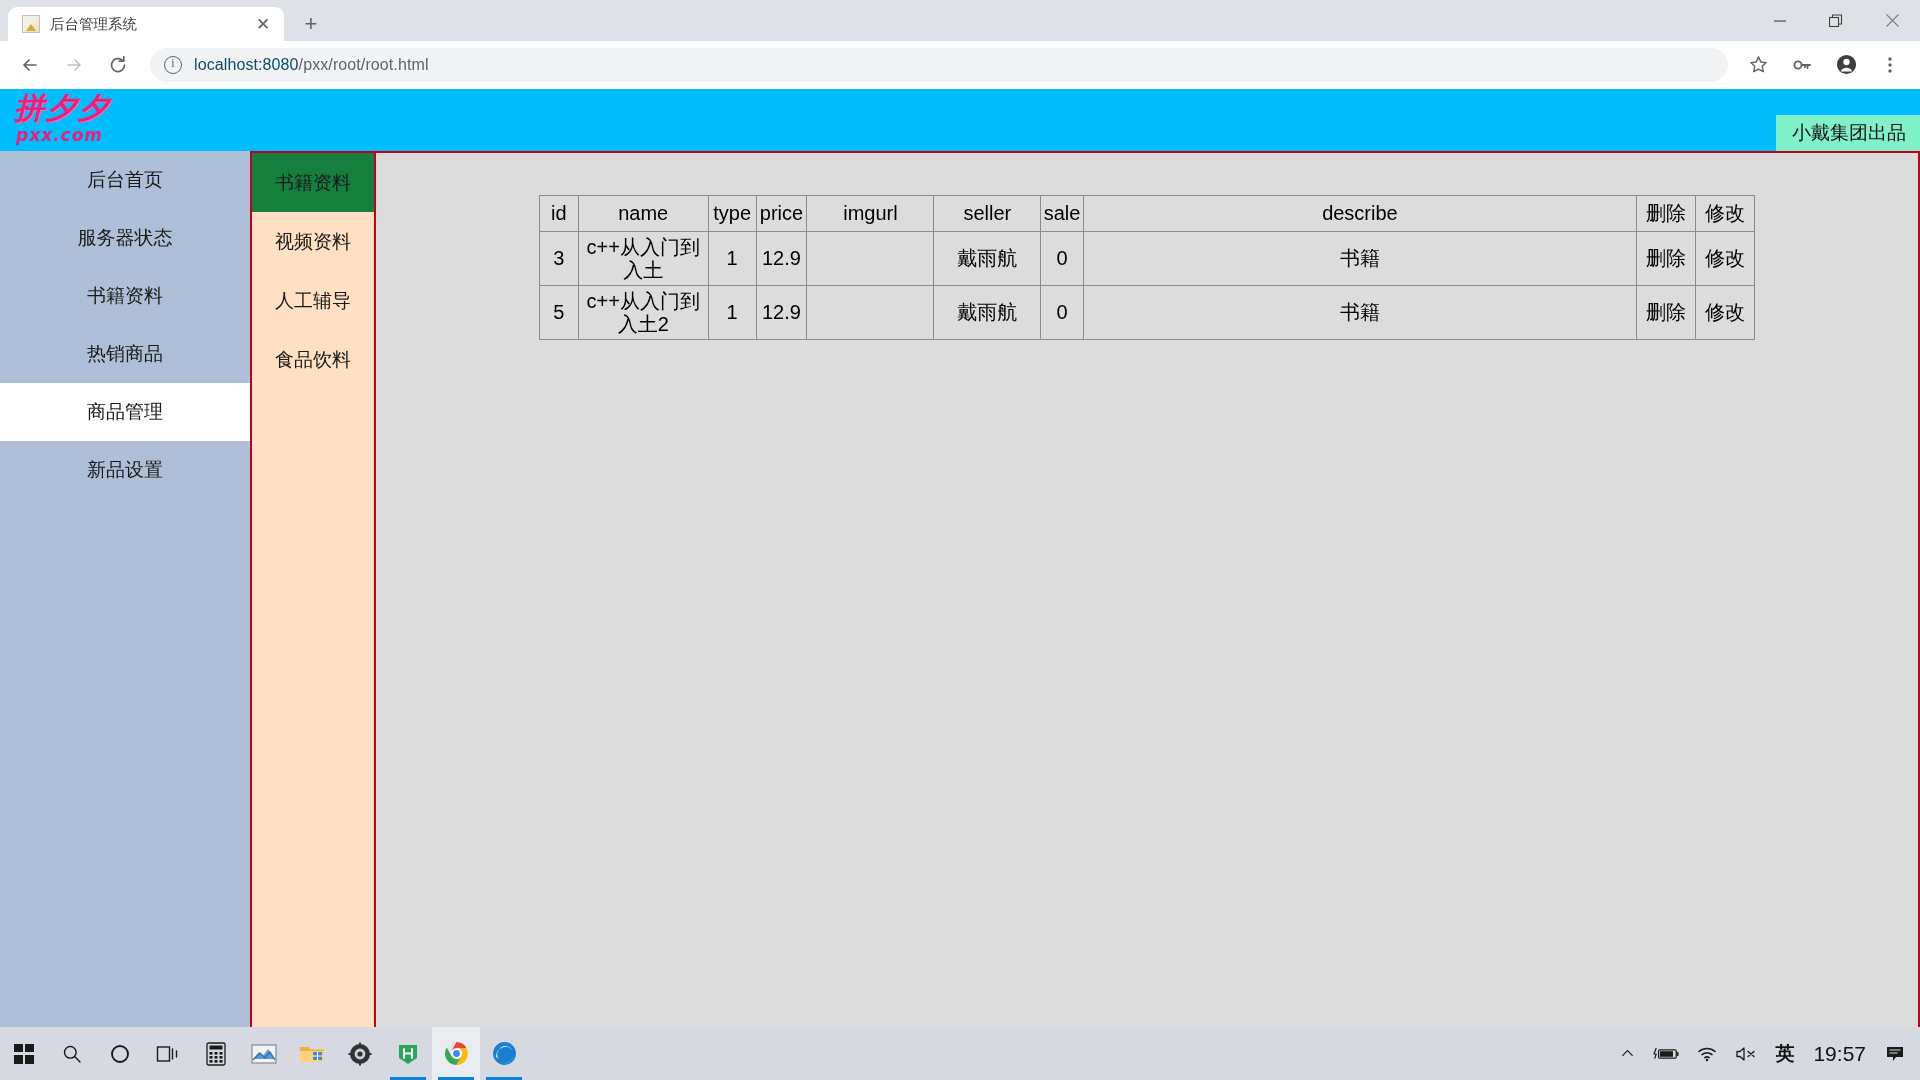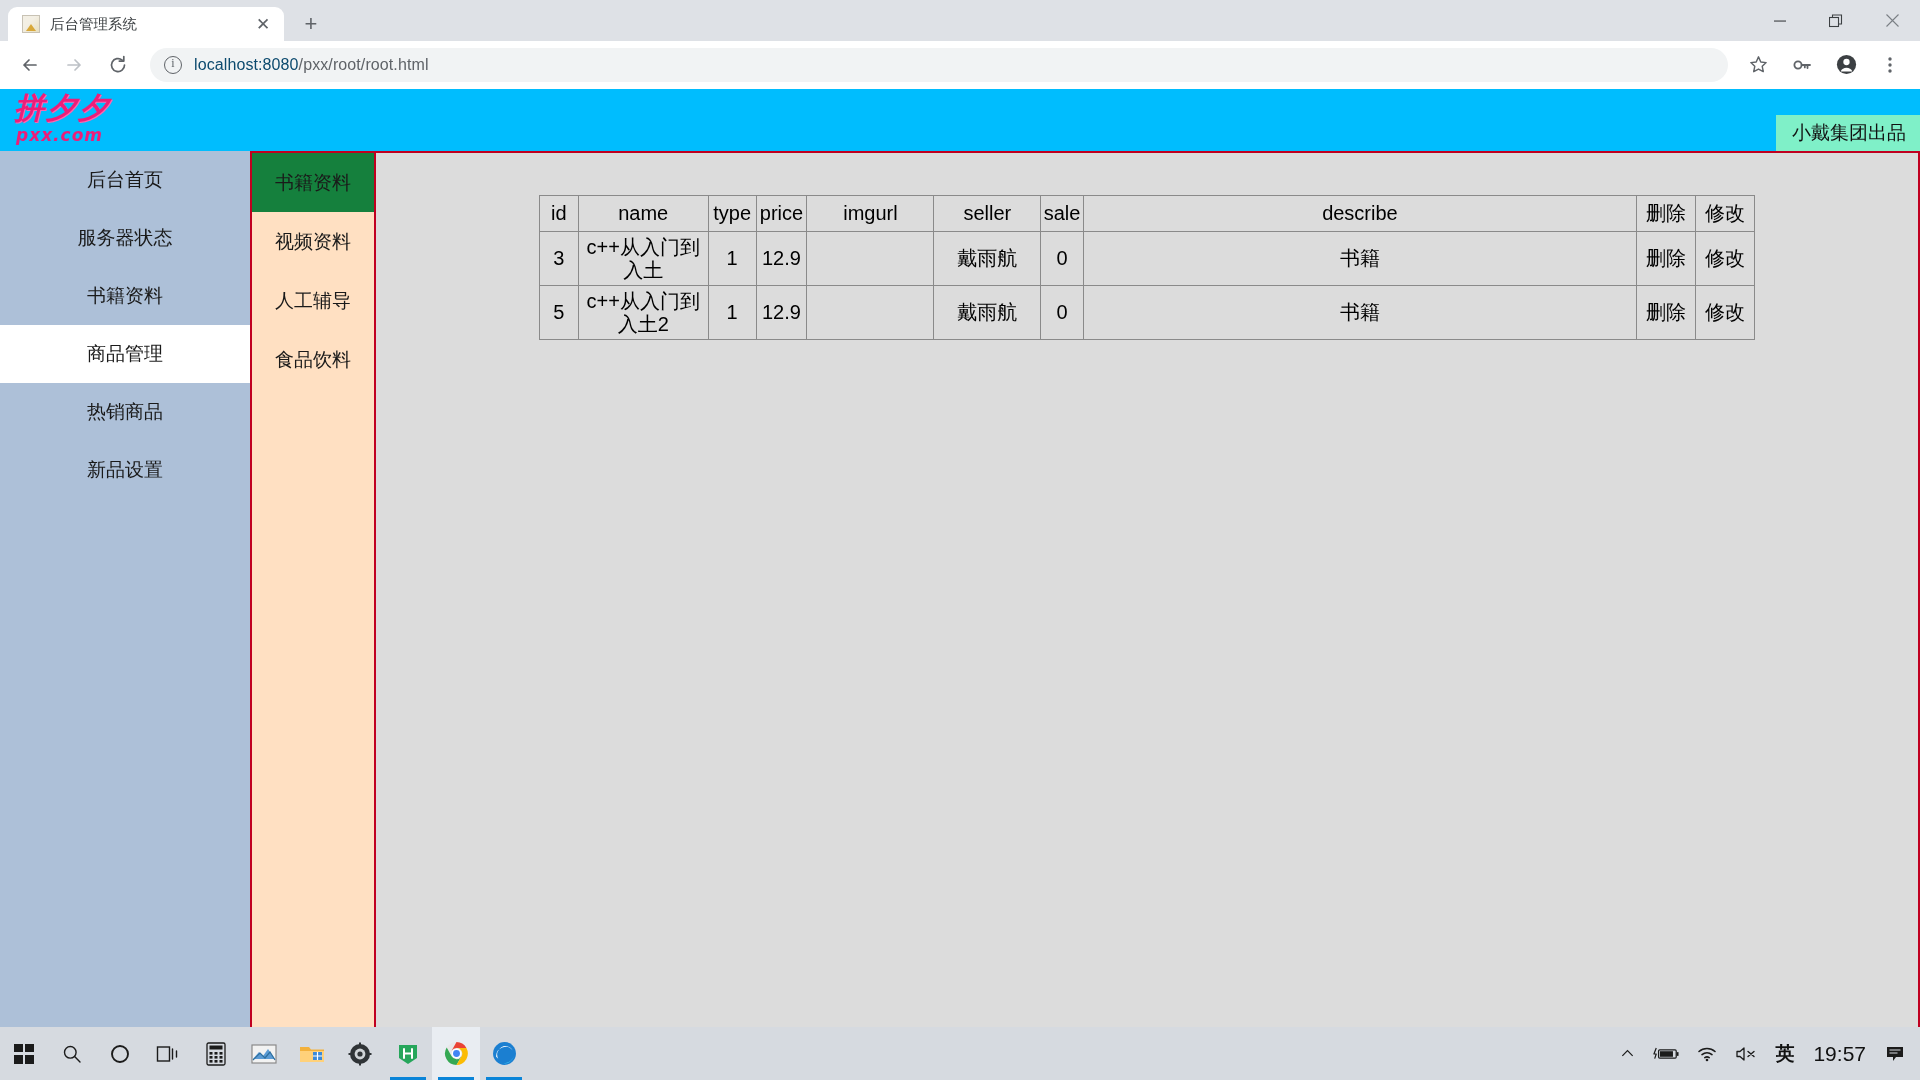--- a/index.html
+++ b/index.html
@@ -407,22 +407,22 @@
       </div>
       <div class="brand-box">小戴集团出品</div>
     </div>
 
     <div class="body-row">
 
       <nav class="sidebar">
         <div class="side-item">后台首页</div>
         <div class="side-item">服务器状态</div>
         <div class="side-item">书籍资料</div>
+        <div class="side-item">热销商品</div>
         <div class="side-item active">商品管理</div>
-        <div class="side-item">热销商品</div>
         <div class="side-item">新品设置</div>
       </nav>
 
       <div class="content-wrap">
 
         <nav class="submenu">
           <div class="sub-item active">书籍资料</div>
           <div class="sub-item">视频资料</div>
           <div class="sub-item">人工辅导</div>
           <div class="sub-item">食品饮料</div>

